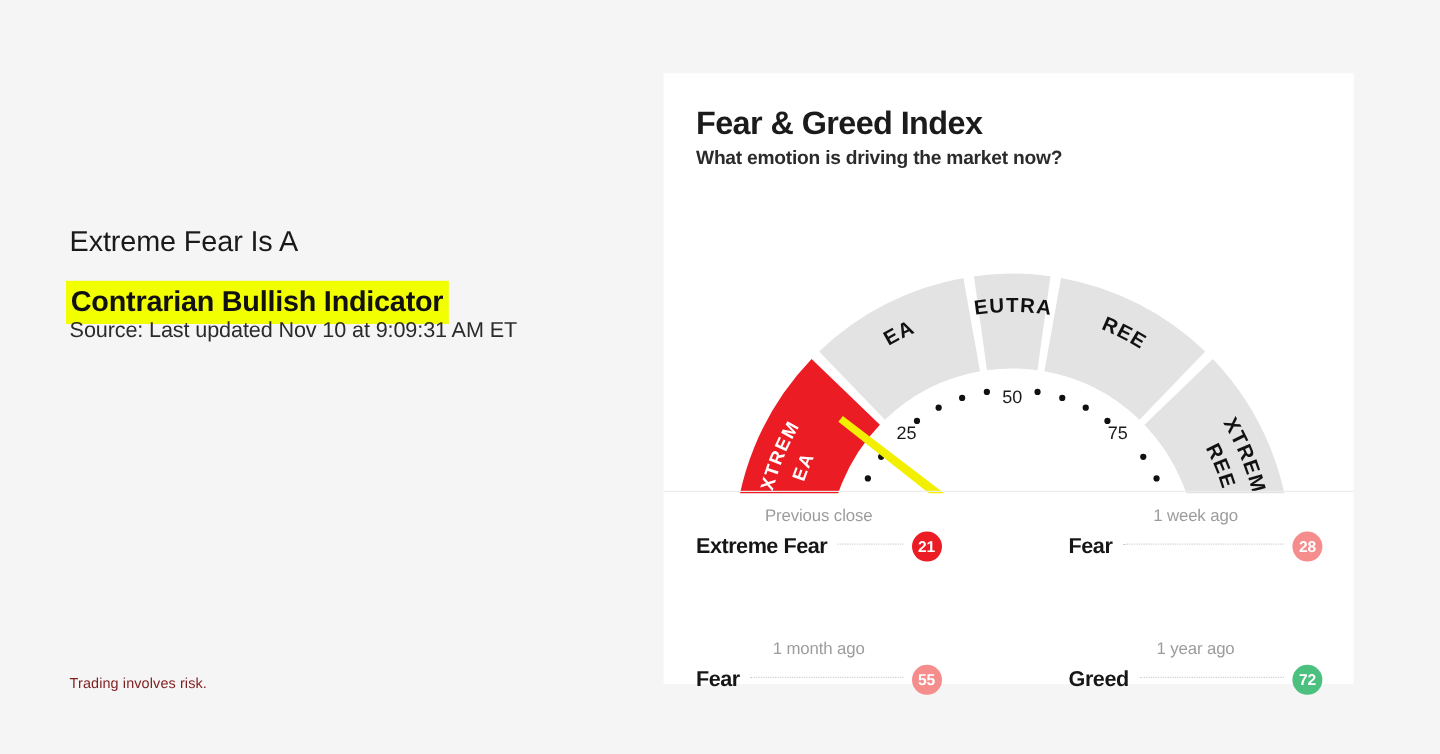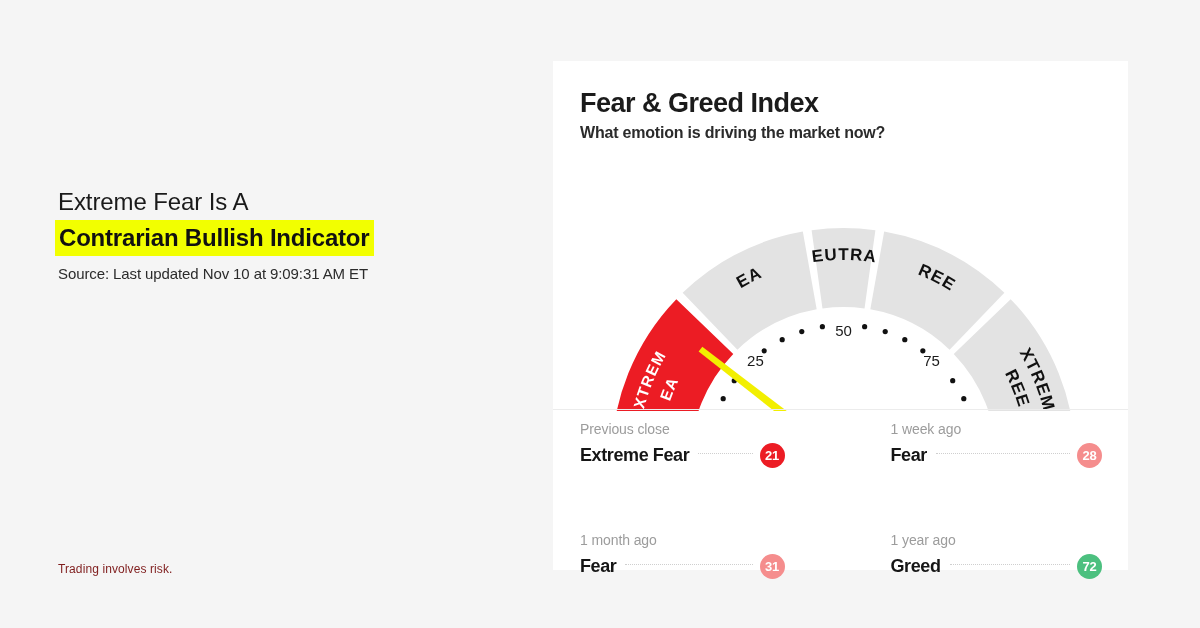--- a/index.html
+++ b/index.html
@@ -23,39 +23,40 @@
     font-size:24px;color:#1a1a1a;font-weight:400;
     line-height:31px;letter-spacing:-0.1px;
     display:block;
   }
   .headline-line2{
     font-size:24px;color:#111;font-weight:700;
     line-height:31px;letter-spacing:-0.2px;
     display:inline-block;
     background:#f2ff00;
     padding:2px 5px 3px 4px;
-    margin-top:3px;
+    margin-top:17px;
     margin-left:-3px;
   }
   #source-line{
     position:absolute;left:58px;top:265px;
-    font-size:15px;color:#2b2b2b;font-weight:400;
+    font-size:18px;color:#2b2b2b;font-weight:400;
     letter-spacing:-0.1px;
   }
   #disclaimer{
     position:absolute;left:58px;top:562px;
     font-size:12px;color:#7f1d1d;font-weight:400;
     letter-spacing:0.1px;
   }
 
   
   #fg-card{
     position:absolute;left:553px;top:61px;
     width:575px;height:509px;
     background:#ffffff;
+    text-align:center;
   }
   #card-title{
     position:absolute;left:27px;top:27px;
     font-size:27px;font-weight:700;color:#1b1b1b;
     letter-spacing:-0.5px;
   }
   #card-subtitle{
     position:absolute;left:27px;top:63px;
     font-size:16px;font-weight:700;color:#2b2b2b;
     letter-spacing:-0.2px;
@@ -240,21 +241,21 @@
         <span class="stat-dots"></span>
         <span class="stat-badge" id="badge1" style="background: rgb(245, 141, 141);">28</span>
       </div>
     </div>
 
     <div class="stat-cell col-left">
       <span class="stat-period">1 month ago</span>
       <div class="stat-row">
         <span class="stat-label">Fear</span>
         <span class="stat-dots"></span>
-        <span class="stat-badge" id="badge2" style="background: rgb(245, 141, 141);">31</span>
+        <span class="stat-badge" id="badge2" style="background: rgb(245, 141, 141);">55</span>
       </div>
     </div>
 
     <div class="stat-cell col-right">
       <span class="stat-period">1 year ago</span>
       <div class="stat-row">
         <span class="stat-label">Greed</span>
         <span class="stat-dots"></span>
         <span class="stat-badge" id="badge3" style="background: rgb(76, 192, 127);">72</span>
       </div>

